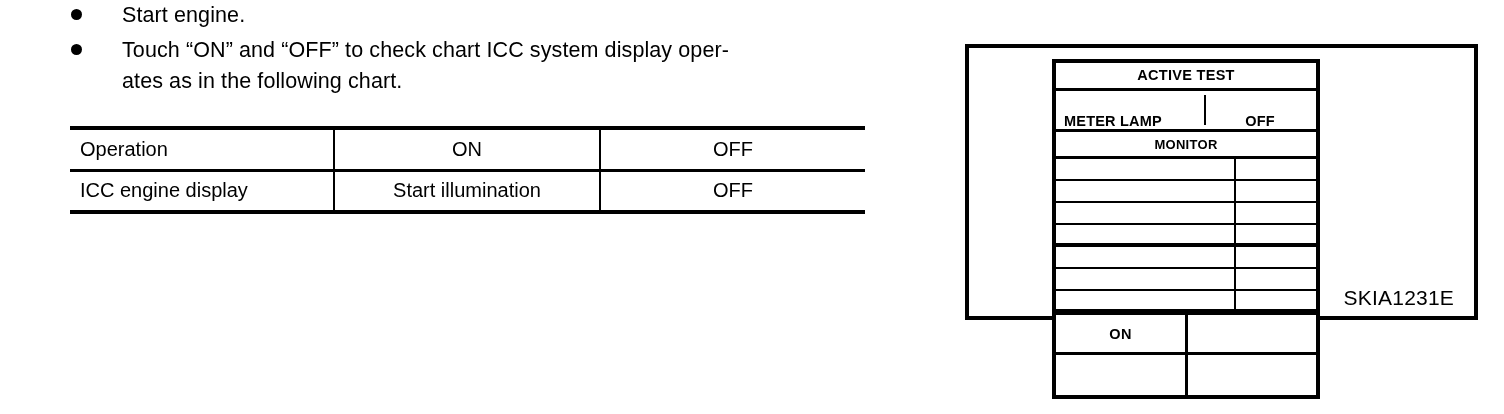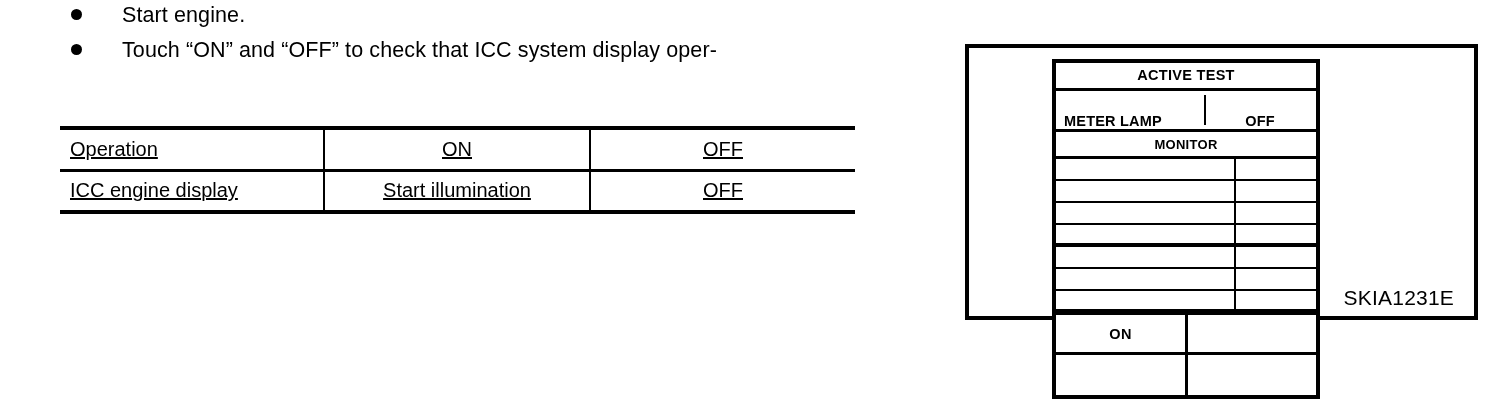--- a/index.html
+++ b/index.html
@@ -47,24 +47,23 @@
   }
   .bullet-text.justified {
     text-align: justify;
     text-align-last: left;
     width: 866px;
   }
 
   
   .data-table-wrap {
     position: absolute;
-    left: 28px;
+    left: 38px;
     top: 126px;
     width: 795px;
-    text-decoration: underline;
   }
   table.data-table {
     width: 795px;
     border-collapse: collapse;
     table-layout: fixed;
   }
   table.data-table td {
     font-size: 20px;
     color: #000;
     height: 42px;
@@ -198,21 +197,22 @@
 
   <div class="bullet-list">
 
     <div class="bullet-row">
       <span class="bullet-dot"></span>
       <div class="bullet-text">Start engine.</div>
     </div>
 
     <div class="bullet-row">
       <span class="bullet-dot"></span>
-      <div class="bullet-text justified">Touch “ON” and “OFF” to check that ICC system display oper-</div>
+      <div class="bullet-text justified">Touch “ON” and “OFF” to check chart ICC system display oper-</div>
+      <div class="bullet-text">ates as in the following chart.</div>
     </div>
 
   </div>
 
   <div class="data-table-wrap">
     <table class="data-table">
       <tbody>
         <tr class="row-head">
           <td class="c0">Operation</td>
           <td class="c1">ON</td>

